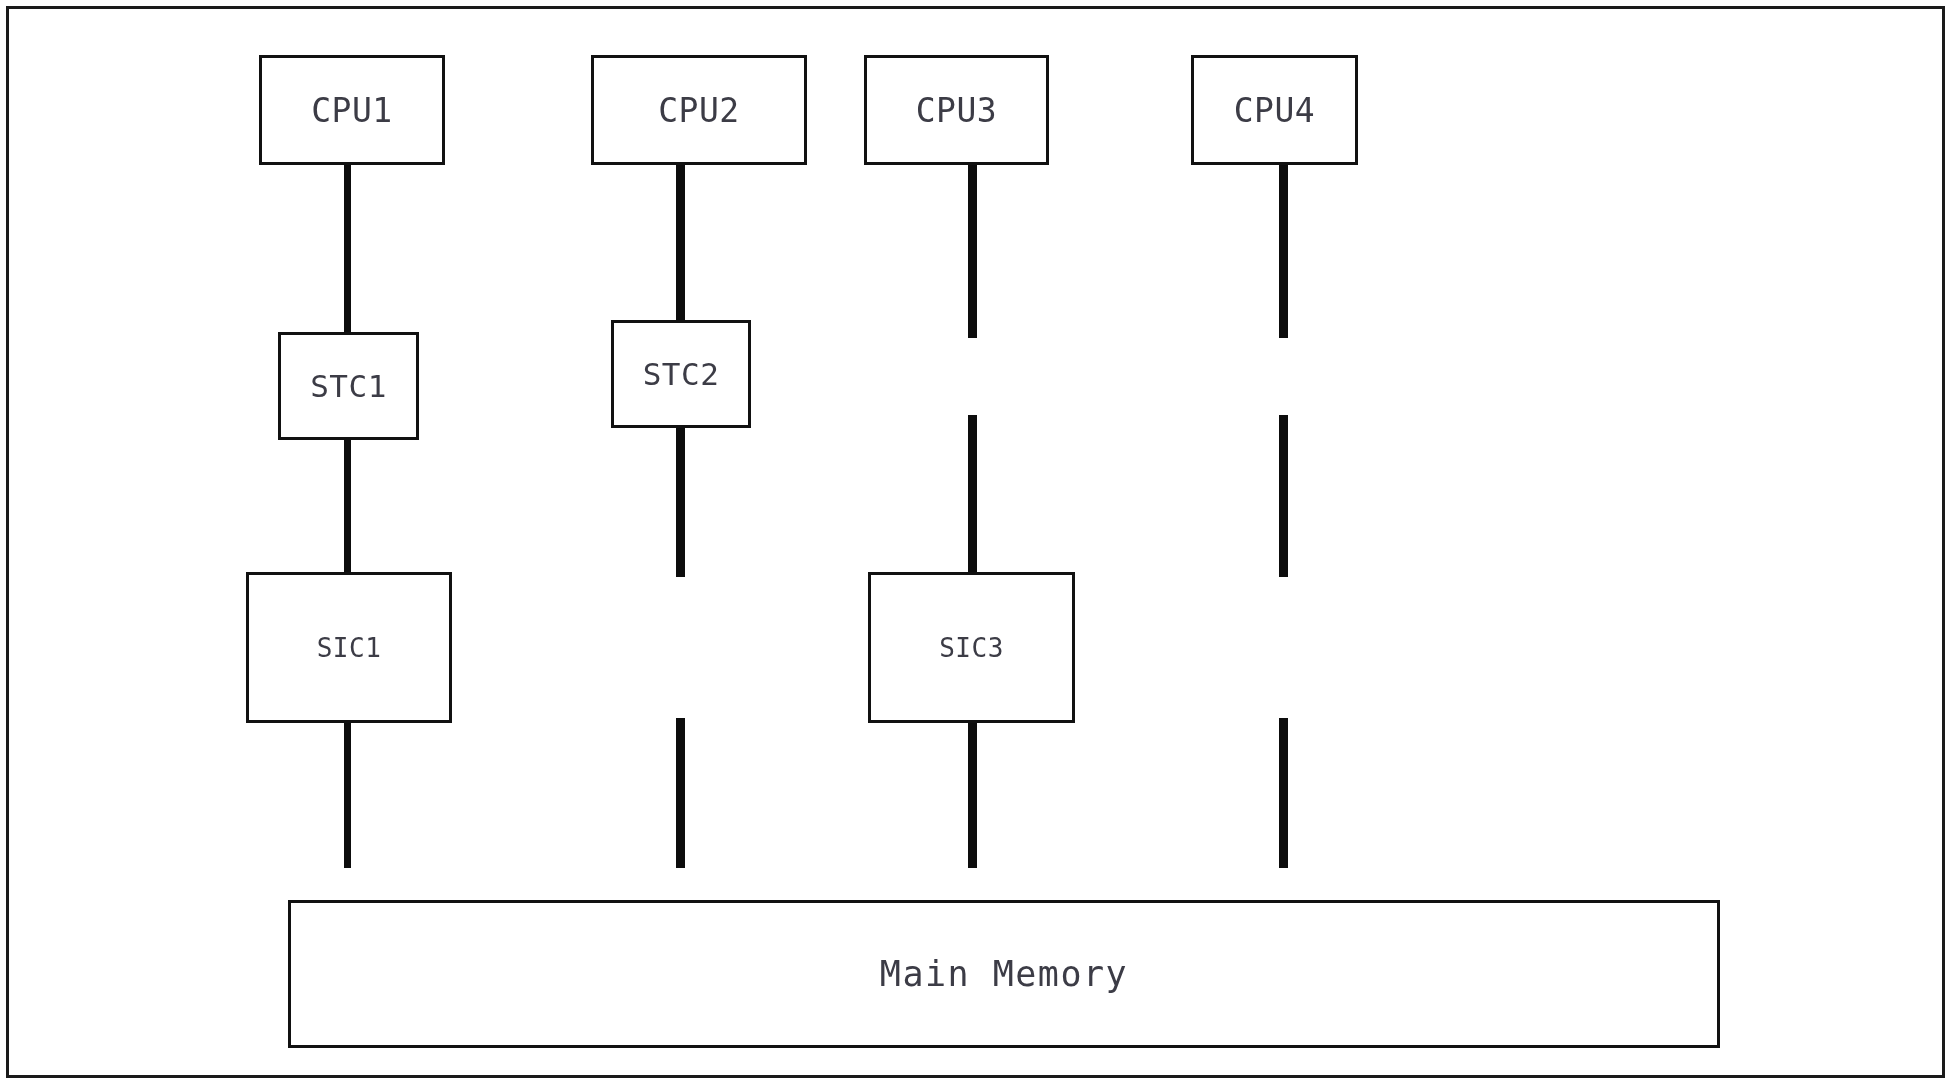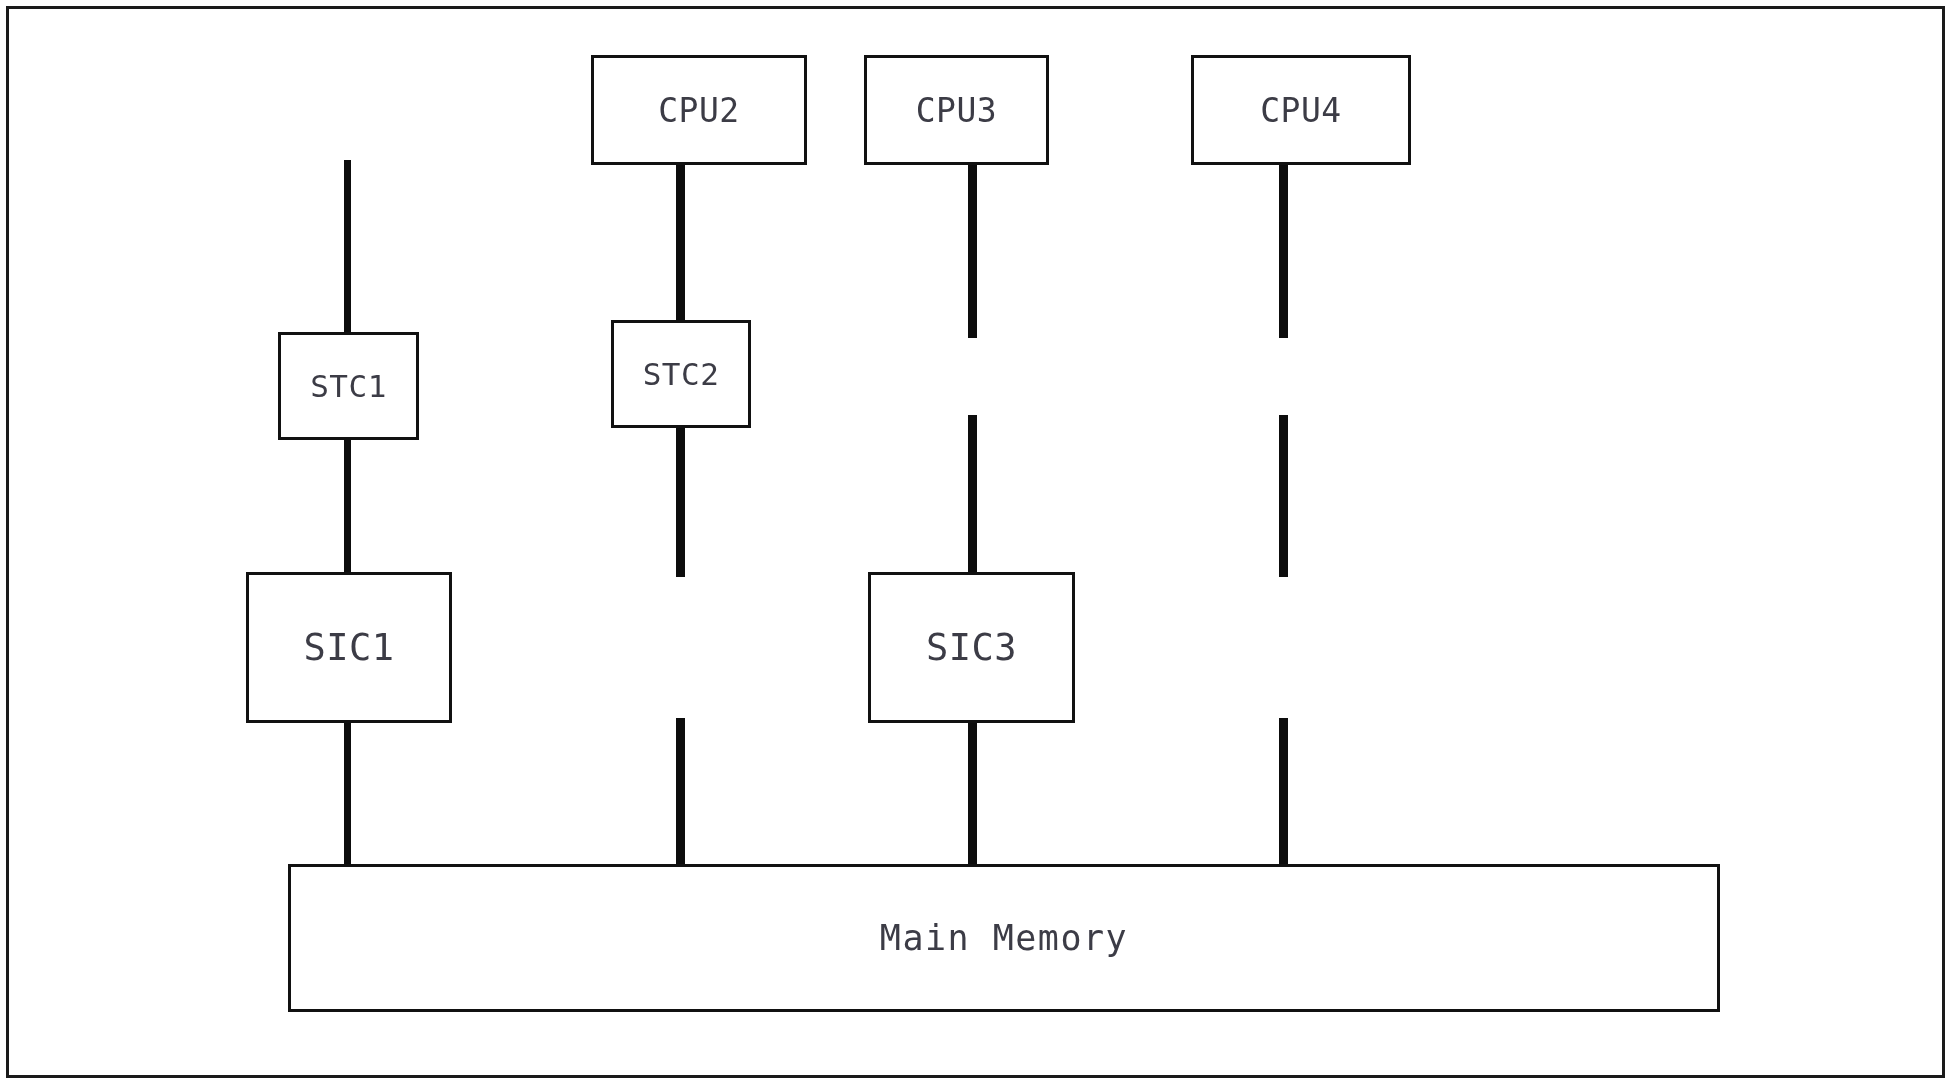--- a/index.html
+++ b/index.html
@@ -43,34 +43,34 @@
     color: #3c3c46;
     letter-spacing: 0.5px;
     white-space: nowrap;
     line-height: 1;
   }
   .cpu-node  { height: 110px; }
   .stc-node  { height: 108px;  }
   .sic-node  { height: 151px; }
   .cpu-node .node-label { font-size: 33px; }
   .stc-node .node-label { font-size: 31px; }
-  .sic-node .node-label { font-size: 37px; }
+  .sic-node .node-label { font-size: 26px; }
   
   .connector {
     position: absolute;
     width: 9px;
     background: #0d0d0d;
     z-index: 1;
   }
   .connector.thin { width: 7px; }
   
   #main-memory {
     position: absolute;
     left: 288px;
-    top: 864px;
+    top: 900px;
     width: 1432px;
     height: 148px;
     box-sizing: border-box;
     border: 3px solid #111111;
     background: #ffffff;
     display: flex;
     align-items: center;
     justify-content: center;
     z-index: 3;
   }
@@ -83,20 +83,23 @@
 </head>
 <body>
 
 <div id="canvas">
   <div id="outer-frame"></div>
 
   <div class="connector thin" style="left:344px; top:160px; height:178px;"></div>
   <div class="connector thin" style="left:344px; top:415px; height:162px;"></div>
   <div class="connector thin" style="left:344px; top:718px; height:150px;"></div>
 
+  <div class="node cpu-node" style="left:259px; top:55px; width:186px;">
+    <span class="node-label">CPU1</span>
+  </div>
   <div class="node stc-node" style="left:278px; top:332px; width:141px;">
     <span class="node-label">STC1</span>
   </div>
   <div class="node sic-node" style="left:246px; top:572px; width:206px;">
     <span class="node-label">SIC1</span>
   </div>
 
   <div class="connector" style="left:676px; top:160px; height:178px;"></div>
   <div class="connector" style="left:676px; top:415px; height:162px;"></div>
   <div class="connector" style="left:676px; top:718px; height:150px;"></div>
@@ -116,20 +119,20 @@
     <span class="node-label">CPU3</span>
   </div>
   <div class="node sic-node" style="left:868px; top:572px; width:207px;">
     <span class="node-label">SIC3</span>
   </div>
 
   <div class="connector" style="left:1279px; top:160px; height:178px;"></div>
   <div class="connector" style="left:1279px; top:415px; height:162px;"></div>
   <div class="connector" style="left:1279px; top:718px; height:150px;"></div>
 
-  <div class="node cpu-node" style="left:1191px; top:55px; width:220px;">
+  <div class="node cpu-node" style="left:1191px; top:55px; width:167px;">
     <span class="node-label">CPU4</span>
   </div>
 
   <div id="main-memory">
     <span class="node-label">Main Memory</span>
   </div>
 </div>
 
 </body></html>

